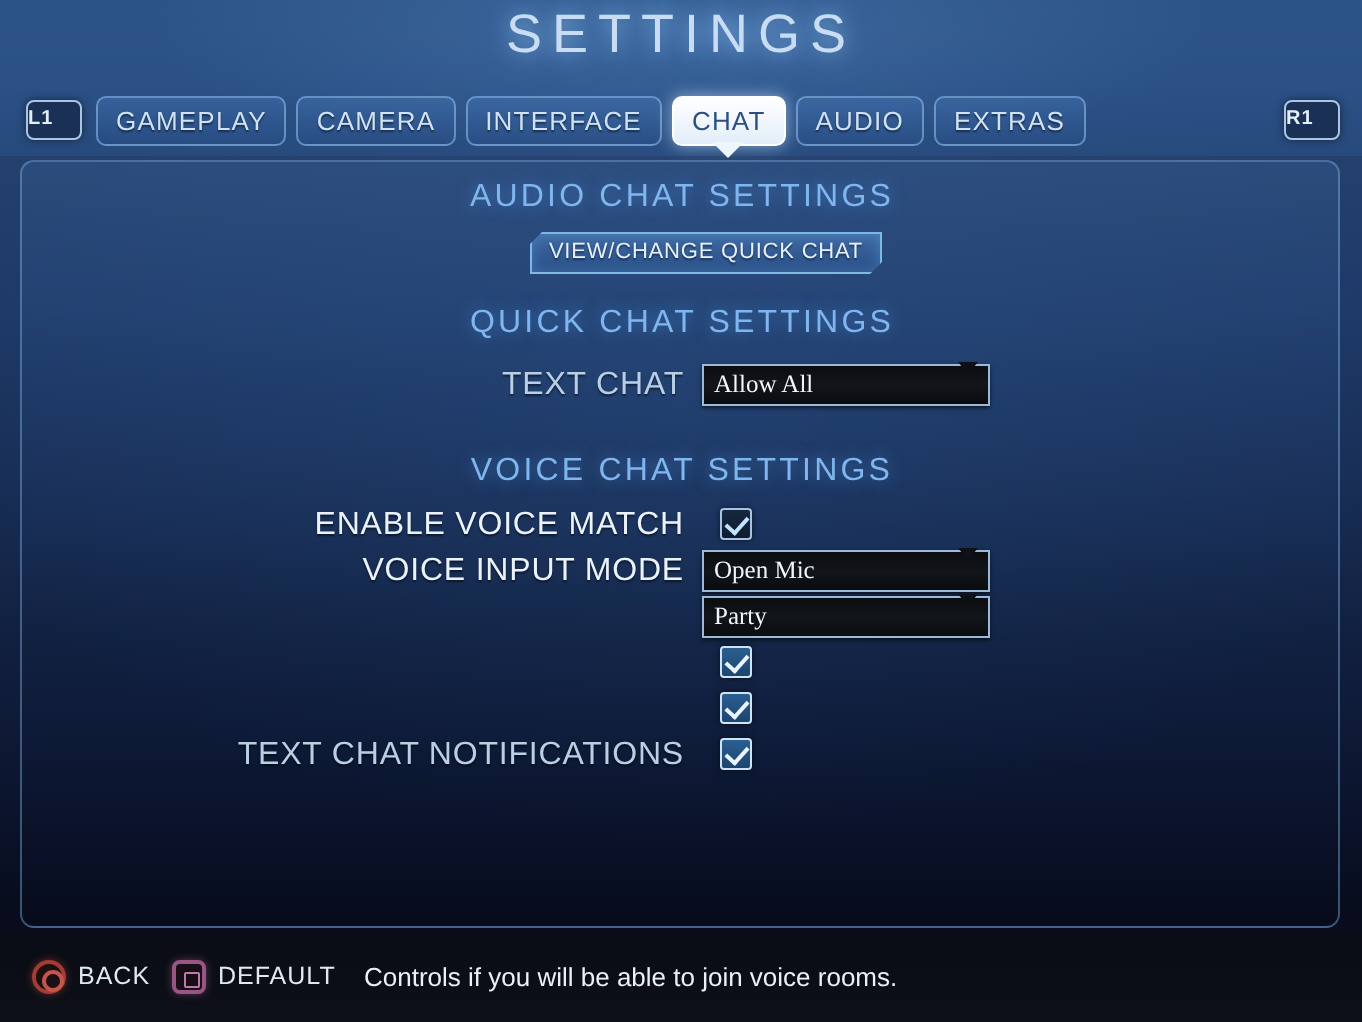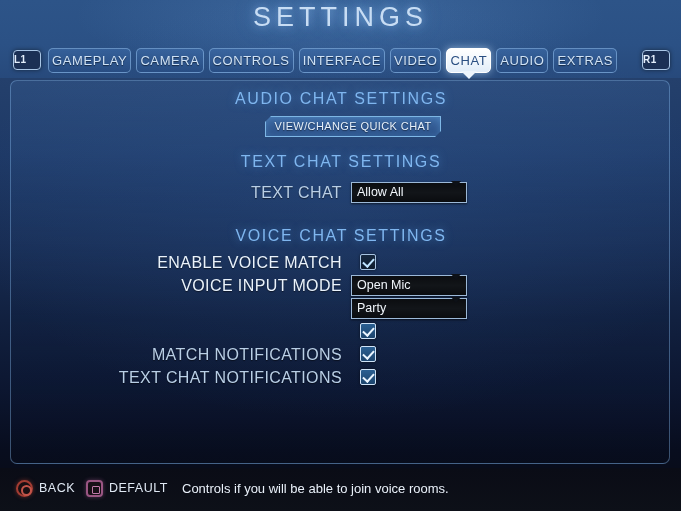--- a/index.html
+++ b/index.html
@@ -95,21 +95,21 @@
     left: 48px; top: 0;
     width: 588px; height: 30px;
     display: flex;
     align-items: flex-start;
     gap: 5px;
   }
   .tab {
     position: relative;
     height: 23px;
     line-height: 23px;
-    padding: 0 3px;
+    padding: 0 9px;
     font-size: 13px;
     letter-spacing: 0.6px;
     color: #cfe2f6;
     border: 1px solid rgba(150,195,240,0.55);
     border-radius: 5px;
     background: linear-gradient(180deg, rgba(70,120,185,0.42), rgba(40,80,140,0.30));
     white-space: nowrap;
     text-shadow: 0 1px 1px rgba(0,0,0,0.5);
   }
   .tab.active {
@@ -192,27 +192,28 @@
     letter-spacing: 0.4px;
     line-height: 20px;
     color: #b9cfe6;
     text-shadow: 0 1px 1px rgba(0,0,0,0.5);
   }
   .row-label.bright { color: #eaf3fc; }
 
   .dropdown {
     position: absolute;
     left: 340px; top: -1px;
-    width: 116px; height: 21px;
+    width: 144px; height: 21px;
     box-sizing: border-box;
     border: 1px solid #9cb9d8;
     background: linear-gradient(180deg, #0b0d10 0%, #121519 50%, #0a0c0f 100%);
     display: flex;
     align-items: flex-start;
     box-shadow: 0 1px 2px rgba(0,0,0,0.6);
+    font-family: Liberation Serif, serif;
   }
   .dropdown-value {
     flex: 1;
     padding-left: 5px;
     font-size: 12.5px;
     line-height: 19px;
     color: #f1f6fb;
     white-space: nowrap;
     overflow: hidden;
   }
@@ -335,34 +336,32 @@
   <div class="bg-vignette"></div>
 
   <div class="title">SETTINGS</div>
 
   <div class="tabbar">
     <div class="shoulder l1">L1</div>
     <div class="shoulder r1">R1</div>
     <div class="tabs" id="tabs-container">
         <div class="tab">GAMEPLAY</div>
         <div class="tab">CAMERA</div>
-        <div class="tab">CONTROLS</div>
         <div class="tab">INTERFACE</div>
-        <div class="tab">VIDEO</div>
         <div class="tab active">CHAT</div>
         <div class="tab">AUDIO</div>
         <div class="tab">EXTRAS</div>
       </div>
   </div>
 
   <div class="panel">
     <div id="panel-content">
         <div class="section-head" style="top: 9px;">AUDIO CHAT SETTINGS</div>
         <div class="qc-button">VIEW/CHANGE QUICK CHAT</div>
-        <div class="section-head" style="top: 72px;">TEXT CHAT SETTINGS</div>
+        <div class="section-head" style="top: 72px;">QUICK CHAT SETTINGS</div>
         <div class="row" style="top: 102px;">
           <div class="row-label">TEXT CHAT</div>
           <div class="dropdown">
             <div class="dropdown-value">Allow All</div>
             <div class="dropdown-arrow"></div>
           </div>
         </div>
         <div class="section-head" style="top: 146px;">VOICE CHAT SETTINGS</div>
         <div class="row" style="top: 172px;">
           <div class="row-label bright">ENABLE VOICE MATCH</div>
@@ -378,21 +377,20 @@
         <div class="row" style="top: 218px;">
           <div class="dropdown">
             <div class="dropdown-value">Party</div>
             <div class="dropdown-arrow"></div>
           </div>
         </div>
         <div class="row" style="top: 241px;">
           <div class="checkbox lit"></div>
         </div>
         <div class="row" style="top: 264px;">
-          <div class="row-label">MATCH NOTIFICATIONS</div>
           <div class="checkbox lit"></div>
         </div>
         <div class="row" style="top: 287px;">
           <div class="row-label">TEXT CHAT NOTIFICATIONS</div>
           <div class="checkbox lit"></div>
         </div>
       </div>
   </div>
 
   <div class="footer-sep"></div>

